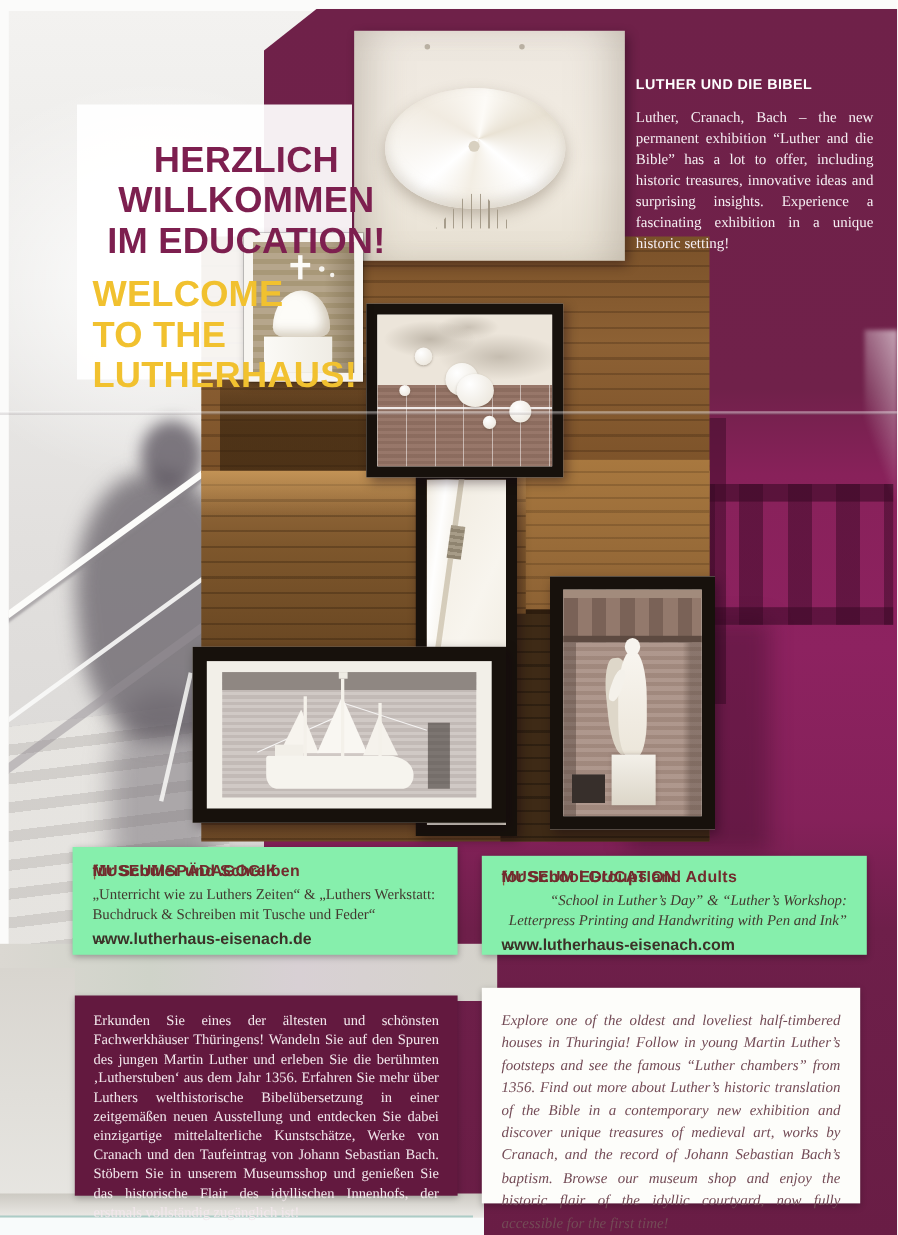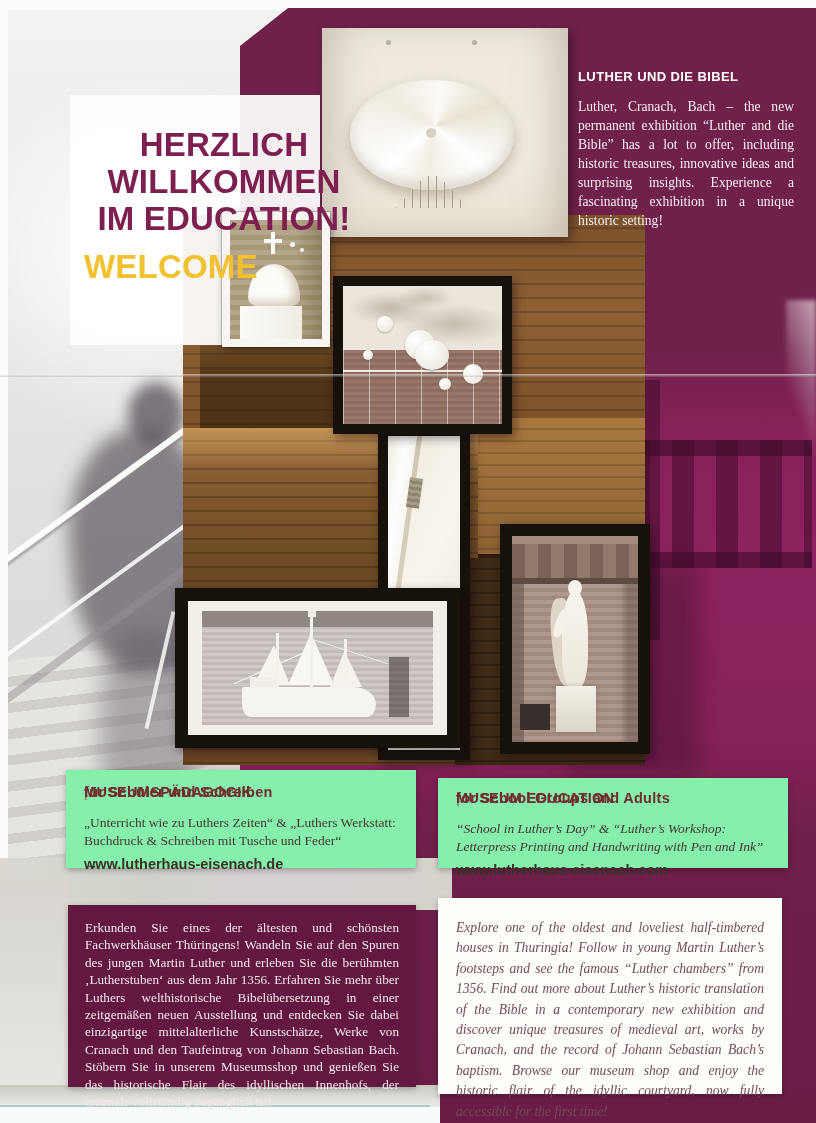--- a/index.html
+++ b/index.html
@@ -179,23 +179,23 @@
   .teal-line{left:0;top:1105px;width:430px;height:2px;background:rgba(130,185,178,.6);}
   .bottom-strip{left:0;top:1107px;width:440px;height:16px;background:#f8fbfb;}
 
   
   .edu-box{background:#86efac;box-shadow:0 2px 6px rgba(0,0,0,.3);padding:14px 18px;}
   .edu-de{left:66px;top:770px;width:350px;height:98px;}
   .edu-en{left:438px;top:778px;width:350px;height:90px;padding-top:12px;}
   .edu-head{position:static;display:flex;align-items:baseline;gap:8px;color:#722c2e;
     font-weight:bold;font-size:14.5px;letter-spacing:.3px;white-space:nowrap;}
   .edu-divider{position:static;font-weight:normal;color:#8a5a40;}
-  .edu-body{position:static;margin-top:14px;font-family:"Liberation Serif",serif;font-size:13.5px;
+  .edu-body{position:static;margin-top:4px;font-family:"Liberation Serif",serif;font-size:13.5px;
     line-height:18px;color:#43392f;}
-  .edu-en .edu-body{font-style:italic;}
+  .edu-en .edu-body{font-style:italic;text-align:right;}
   .edu-link{position:static;margin-top:6px;display:flex;gap:9px;align-items:baseline;
     font-weight:bold;font-size:14.5px;color:#3c3128;}
   .arrow{position:static;}
 
   
   .box-de{left:68px;top:905px;width:348px;height:182px;background:#63193f;padding:14px 17px;
     font-family:"Liberation Serif",serif;font-size:13.2px;line-height:17.4px;text-align:justify;
     color:#f2e7ec;box-shadow:0 2px 6px rgba(0,0,0,.25);}
   .box-en{left:438px;top:898px;width:344px;height:196px;background:#fdfdfa;padding:20px 18px;
     font-family:"Liberation Serif",serif;font-style:italic;font-size:13.6px;line-height:20.4px;
@@ -300,20 +300,22 @@
 
   <div class="crease"></div>
 
   <h1 class="hero-de">
     <span>HERZLICH</span>
     <span>WILLKOMMEN</span>
     <span>IM EDUCATION!</span>
   </h1>
   <h1 class="hero-en">
     <span>WELCOME</span>
+    <span>TO THE</span>
+    <span>LUTHERHAUS!</span>
   </h1>
 
   <div class="intro">
     <h2>LUTHER UND DIE BIBEL</h2>
     <p class="p-en">Luther, Cranach, Bach – the new permanent exhibition “Luther and die Bible” has a lot to offer, including historic treasures, innovative ideas and surprising insights. Experience a fascinating exhibition in a unique historic setting!</p>
   </div>
 
   <div class="band-top"></div>
   <div class="band-left"></div>
   <div class="band-bottom"></div>

